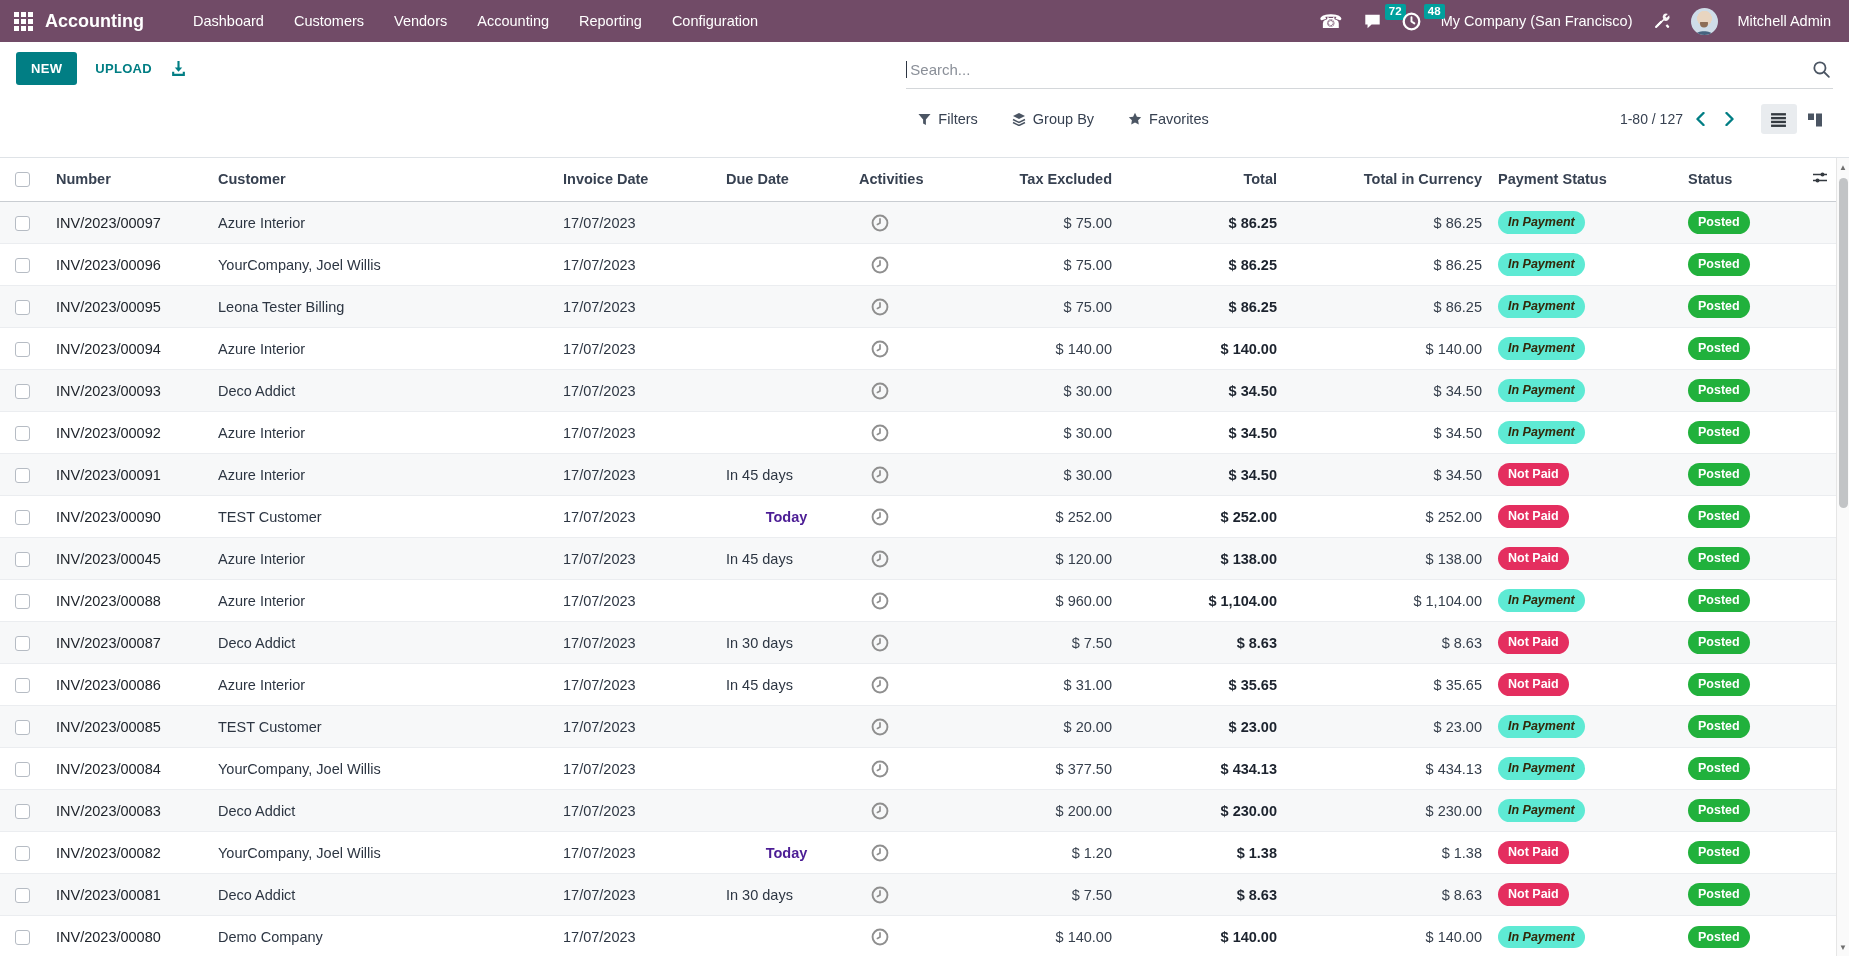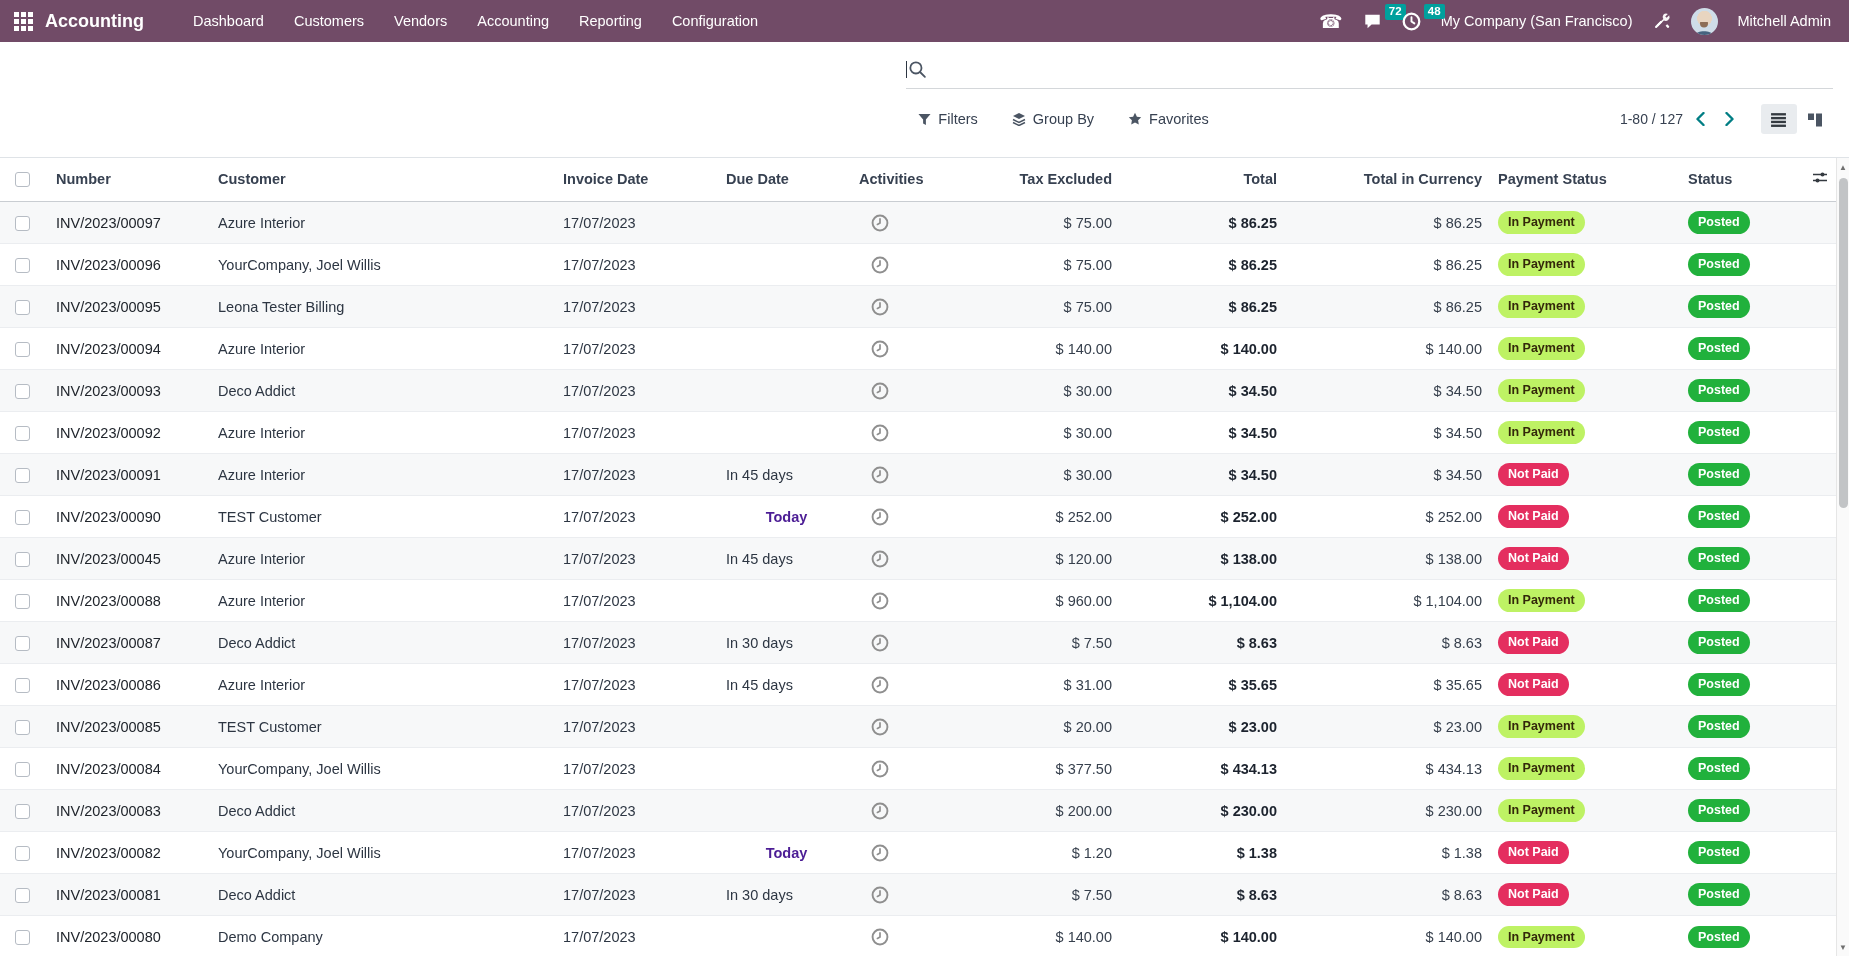--- a/index.html
+++ b/index.html
@@ -77,21 +77,21 @@
   tbody tr:first-child td{ border-top:none; }
   tbody tr:nth-child(odd){ background:#f7f8f9; }
   td.num{ text-align:right; color:#37404d; }
   td.total{ font-weight:700; color:#1c232e; }
   td.cell-number{ color:#20252c; }
   td.cell-activity{ padding-left:16px; }
   .due-today{ color:#4c1d95; font-weight:700;text-align:center; }
   .cb{ appearance:none; -webkit-appearance:none; width:15px; height:15px; border:1px solid #b6bcc4;
     border-radius:3px; background:#fff; cursor:pointer; vertical-align:middle; margin:0 0 0 7px; }
   .badge{ display:inline-block; padding:5px 10px; border-radius:20px; font-size:12.5px; font-weight:700; line-height:1; }
-  .badge-warning{ background:#bef264; color:#33280a; }
+  .badge-warning{ background:#5eead4; color:#33280a;font-style:italic; }
   .badge-danger{ background:#E42E5F; color:#fff; }
   .badge-success{ background:#21B13C; color:#fff; }
   
   .scrollbar{ position:absolute; top:158px; right:0; width:13px; height:798px;
     background:#fafafa; border-left:1px solid #e6e6e6; z-index:5; }
   .sb-arrow{ position:absolute; left:0; width:12px; height:14px; font-size:8px; color:#6f6f6f;
     display:flex; align-items:center; justify-content:center; cursor:pointer; }
   .sb-up{ top:2px; } .sb-down{ bottom:2px; }
   .sb-thumb{ position:absolute; left:1.5px; top:20px; width:9px; height:330px; background:#c2c4c6; border-radius:5px; cursor:pointer; }
   .page{ position:relative; width:1849px; height:956px; }
@@ -153,25 +153,36 @@
           <circle cx="10" cy="1.5" r="4" fill="#8d6e56"></circle>
           <path d="M1 13c1.5-5 16.5-5 18 0z" fill="#46637f"></path>
         </svg>
       </span>
       <span class="user-name">Mitchell Admin</span>
     </div>
   </header>
 
   <section class="control-panel">
     <div class="cp-left">
+      <div class="btn-row">
+        <button class="btn-primary">NEW</button>
+        <button class="btn-link">UPLOAD</button>
+        <button class="icon-btn">
+          <svg width="17" height="17" viewBox="0 0 16 16" fill="#017E84">
+            <path d="M7 1h2v6h2.5L8 11 4.5 7H7z"></path>
+            <path d="M2 11h2v2h8v-2h2v4H2z"></path>
+          </svg>
+        </button>
+      </div>
     </div>
 
     <div class="cp-right">
       <div class="search-row">
         <span class="caret"></span>
+        <input class="search-input" type="text" placeholder="Search..." style="">
         <span class="icon-btn">
           <svg width="19" height="19" viewBox="0 0 18 18">
             <circle cx="7.5" cy="7.5" r="5.3" fill="none" stroke="#4b5563" stroke-width="1.7"></circle>
             <path d="M11.6 11.6 16 16" stroke="#4b5563" stroke-width="1.7" stroke-linecap="round"></path>
           </svg>
         </span>
       </div>
 
       <div class="filter-row">
         <div class="filter-group">

